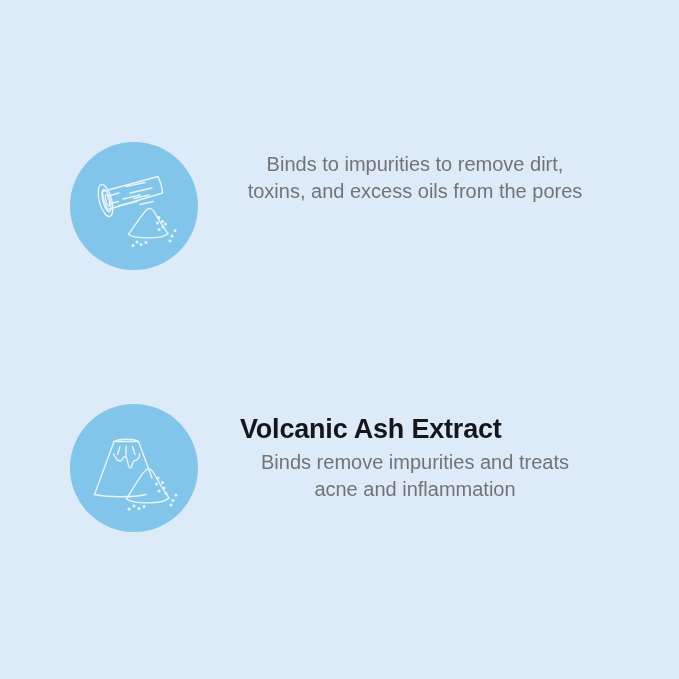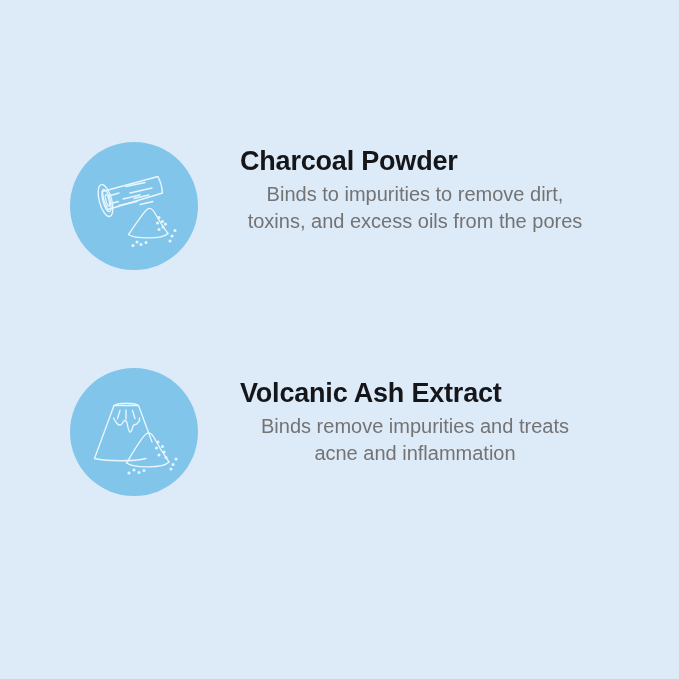--- a/index.html
+++ b/index.html
@@ -24,21 +24,21 @@
 
   .feature-row {
     position: absolute;
     left: 0;
     width: 679px;
     display: flex;
     align-items: flex-start;
   }
 
   .feature-row.row-1 { top: 142px; }
-  .feature-row.row-2 { top: 368px; }
+  .feature-row.row-2 { top: 404px; }
 
   .icon-badge {
     flex: 0 0 auto;
     margin-left: 70px;
     width: 128px;
     height: 128px;
     border-radius: 50%;
     background: #81c5ea;
     display: flex;
     align-items: center;
@@ -127,21 +127,20 @@
           <circle cx="51" cy="91.5" r="0.85"></circle>
           <circle cx="64" cy="88.5" r="0.85"></circle>
           <circle cx="90" cy="82" r="0.85"></circle>
           <circle cx="88" cy="87" r="0.85"></circle>
           <circle cx="93" cy="76.5" r="0.85"></circle>
         </svg>
       </span>
     </div>
 
     <div class="feature-text">
-      <div class="feature-title">Charcoal Powder</div>
       <div class="feature-desc">Binds to impurities to remove dirt, toxins, and excess oils from the pores</div>
     </div>
   </div>
 
   <div class="feature-row row-2">
 
     <div class="icon-badge">
       <span>
         <svg viewBox="0 0 104 104" xmlns="http://www.w3.org/2000/svg" fill="none" stroke="#eaf6fd" stroke-width="1.35" stroke-linecap="round" stroke-linejoin="round">
 

